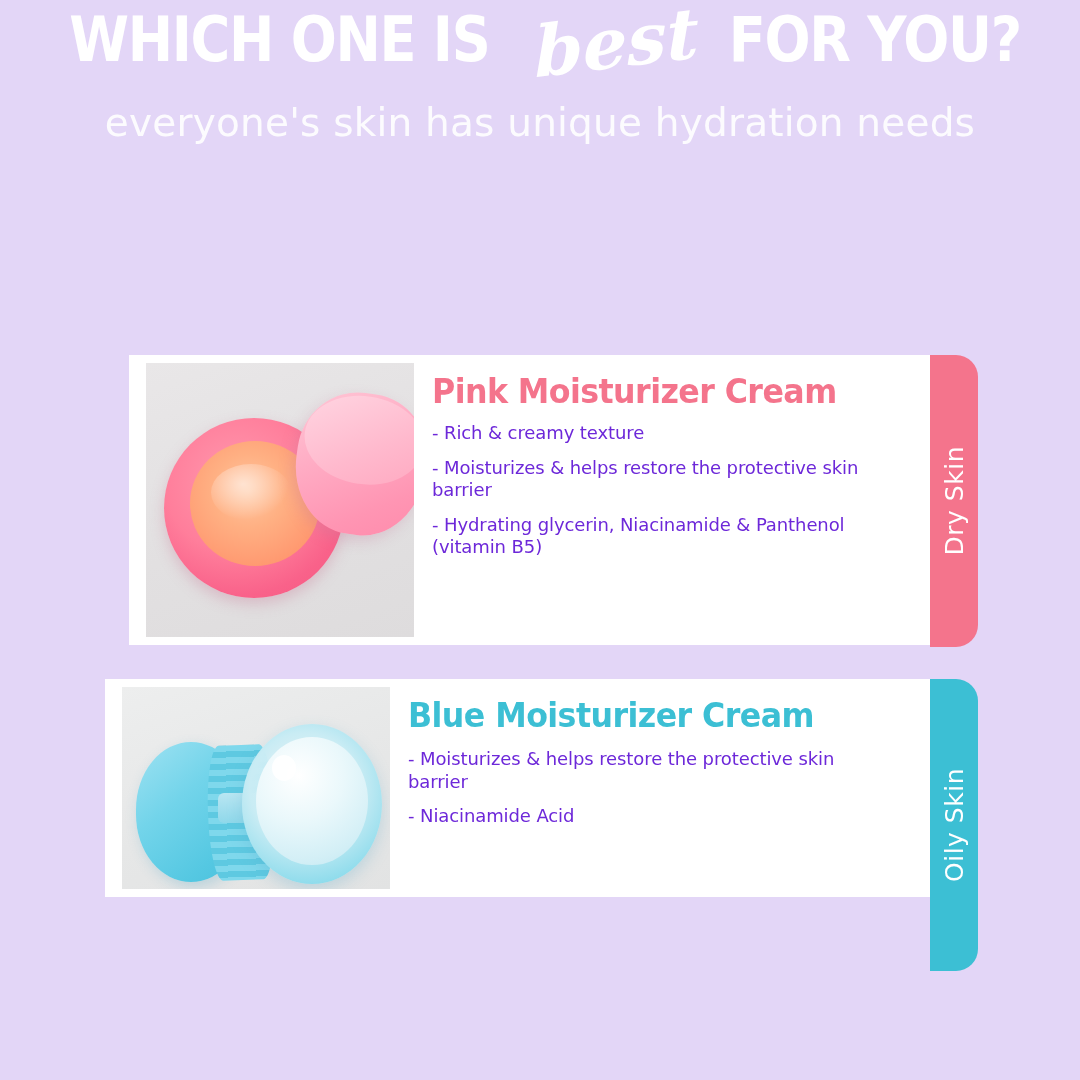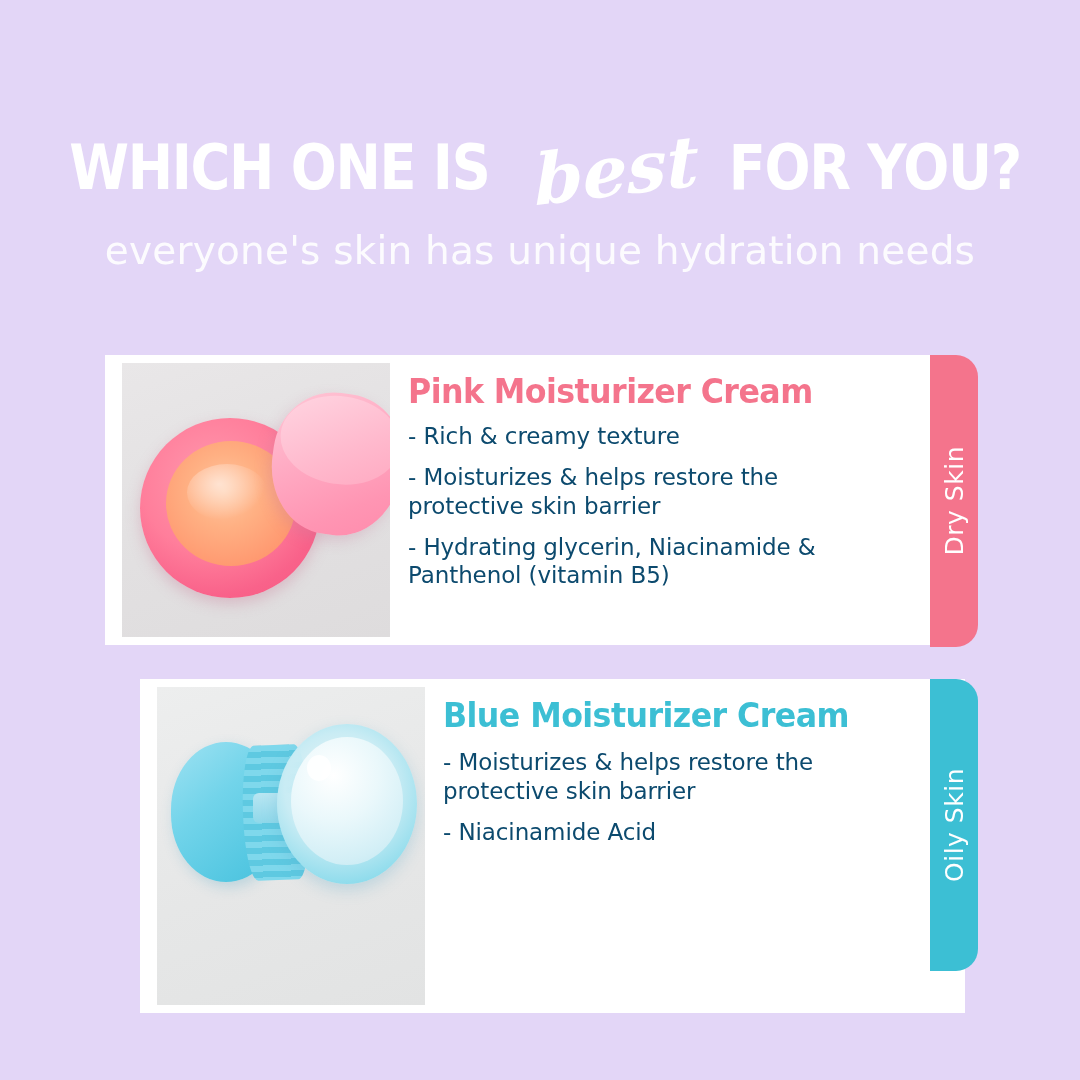--- a/index.html
+++ b/index.html
@@ -8,21 +8,20 @@
     background:#E3D6F7;
     font-family:"Liberation Sans", sans-serif;
     overflow:hidden;
     position:relative;
   }
 
   
   .header {
     position:absolute;
     top:0; left:0; right:0;
-    padding-top:128px;
     text-align:center;
   }
   .headline {
     display:flex;
     align-items:center;
     justify-content:center;
     gap:0px;
     white-space:nowrap;
     height:78px;
   }
@@ -58,22 +57,22 @@
   }
 
   
   .card {
     position:absolute;
     left:105px;
     width:825px;
     background:#FFFFFF;
     display:flex;
   }
-  #card-0 { top:355px;  height:290px; }
-  #card-1 { top:679px;  height:334px;margin-left:35px; }
+  #card-0 { top:355px;  height:290px;margin-left:24px; }
+  #card-1 { top:679px;  height:218px; }
 
   .thumb {
     width:268px;
     min-width:268px;
     margin:8px 0 8px 17px;
     background:#E7E5E6;
     position:relative;
     overflow:hidden;
   }
 
@@ -156,22 +155,22 @@
     line-height:1.1;
     transform:scaleX(0.96);
     transform-origin:left center;
   }
   #card-0 .card-title { color:#F4748C; }
   #card-1 .card-title { color:#3CBFD4; }
 
   .bullets { margin-top:12px; }
   .bullet {
     font-family:"DejaVu Sans", sans-serif;
-    font-size:23px;
-    color:#0c4a6e;
+    font-size:18px;
+    color:#6d28d9;
     line-height:1.25;
     margin-bottom:12px;
     letter-spacing:-0.1px;
     max-width:475px;
   }
   #card-1 .bullets { margin-top:14px; }
 
   
   .tab {
     position:absolute;

